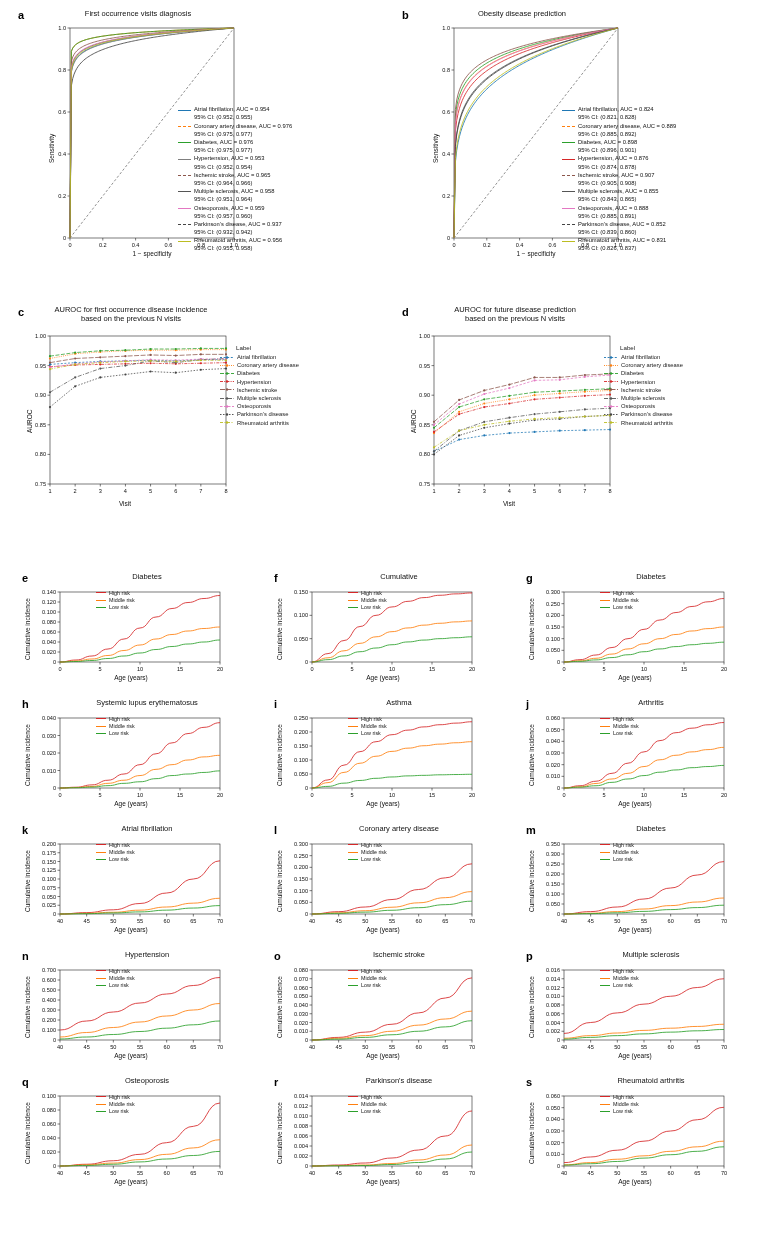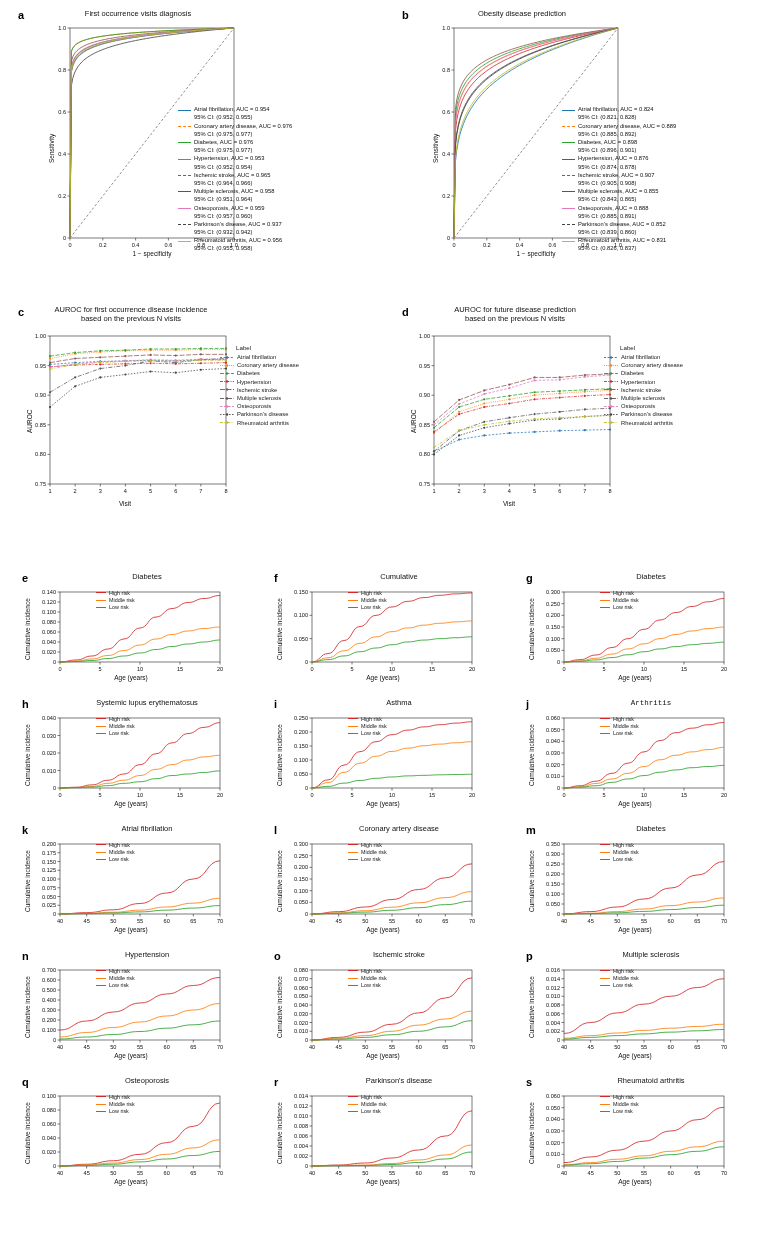--- a/index.html
+++ b/index.html
@@ -847,21 +847,21 @@
       <div class="legrow" style="height:7.4px;">
         <span class="sw" style="border-top-color:#ff7f0e;width:10px;"></span>
         <span class="tx" style="font-size:5.4px;">Middle risk</span>
       </div>
       <div class="legrow" style="height:7.4px;">
         <span class="sw" style="border-top-color:#2ca02c;width:10px;"></span>
         <span class="tx" style="font-size:5.4px;">Low risk</span>
       </div>
     </div>
     <div class="plabel" style="left:526px;top:698px;">j</div>
-    <div class="ptitle" style="left:561px;top:699px;width:180px;font-family:Liberation Mono, monospace;">Arthritis</div>
+    <div class="ptitle" style="left:561px;top:699px;width:180px;">Arthritis</div>
     <div class="panel" style="left:532px;top:712px;width:196px;height:96px;">
       <svg width="196" height="96">
         <rect x="32" y="6" width="160" height="70" class="frame"></rect>
         <line x1="32" y1="76" x2="32" y2="78.5" stroke="#222" stroke-width="0.6"></line>
         <text x="32" y="85" text-anchor="middle" font-size="5.6" fill="#111" font-family="Liberation Sans">0</text>
         <line x1="72" y1="76" x2="72" y2="78.5" stroke="#222" stroke-width="0.6"></line>
         <text x="72" y="85" text-anchor="middle" font-size="5.6" fill="#111" font-family="Liberation Sans">5</text>
         <line x1="112" y1="76" x2="112" y2="78.5" stroke="#222" stroke-width="0.6"></line>
         <text x="112" y="85" text-anchor="middle" font-size="5.6" fill="#111" font-family="Liberation Sans">10</text>
         <line x1="152" y1="76" x2="152" y2="78.5" stroke="#222" stroke-width="0.6"></line>

